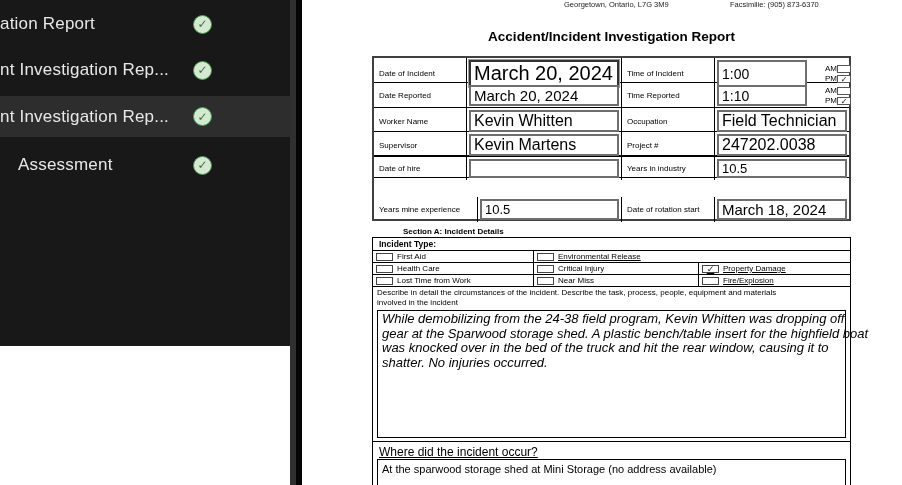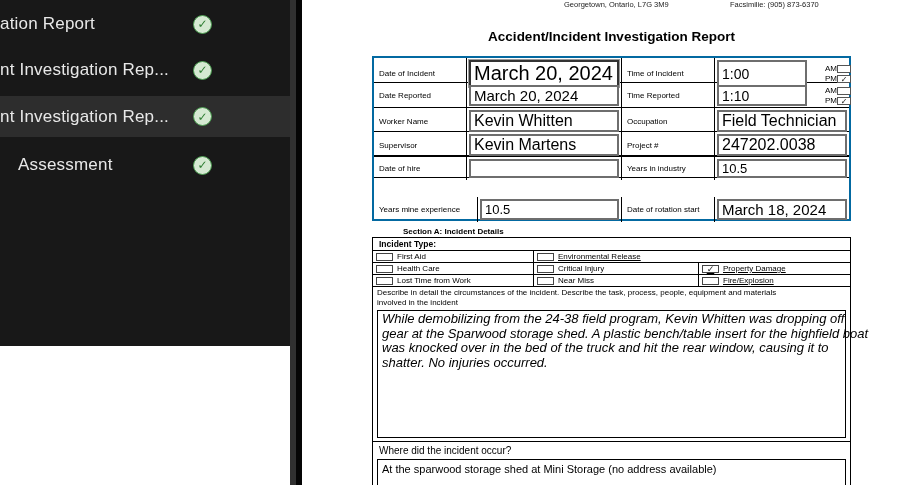--- a/index.html
+++ b/index.html
@@ -25,21 +25,21 @@
           background:#fff; color:#000; overflow:hidden; }
   .hdr-line { position:absolute; top:0; left:0; width:600px; height:10px;
               font-size:7.5px; color:#222; }
   .hdr-address { position:absolute; left:262px; top:0; }
   .hdr-fax { position:absolute; left:428px; top:0; }
   .doc-title { position:absolute; top:29px; left:70px; width:479px;
                text-align:center; font-size:13.5px; font-weight:bold; }
 
   
   #info-table { position:absolute; left:70px; top:56px; width:479px;
-                border:2px solid #0369a1; background:#fff; }
+                border:2px solid #404040; background:#fff; }
   .irow { display:grid; grid-template-columns:93px 155px 93px 1fr; border-bottom:1.5px solid #000; }
   .irow.wide-label { grid-template-columns:104px 144px 93px 1fr;margin-top:19px; }
   .irow:last-child { border-bottom:none; }
   .irow.thick-bottom { border-bottom:2.5px solid #000; }
   .irow > div { border-right:1.5px solid #000; position:relative; }
   .irow > div:last-child { border-right:none; }
   .cell-label { font-size:8px; display:flex; align-items:center; padding-left:5px; }
   .cell-value { display:flex; align-items:center; padding:2px; }
   .inbox { width:100%; height:100%; background:#fff; border:2px solid #6e6e6e;
            display:flex; align-items:center; padding-left:3px; white-space:nowrap; overflow:hidden; }
@@ -65,21 +65,21 @@
   .cb-cell { display:flex; align-items:center; padding-left:3px; border-right:1.2px solid #000; }
   .cb-cell:last-child { border-right:none;text-decoration:underline; }
   .cbx { width:17px; height:8px; border:1px solid #444; background:#fff; flex:0 0 17px;
          font-size:9px; line-height:6px; text-align:center; color:#222; }
   .cb-label { font-size:8px; margin-left:4px; white-space:nowrap; }
   .prompt { font-size:8px; line-height:10px; padding:1px 4px; height:21px; }
   .desc-wrap { position:relative; height:133px; }
   .desc-box { position:absolute; left:4px; right:4px; top:2px; bottom:3px;
               border:1.5px solid #000; padding:1px 4px; }
   .desc-line { font-size:13px; line-height:14.6px; white-space:nowrap;font-style:italic; }
-  .where-row { border-top:1.5px solid #000; height:16px; font-size:10px; padding:3px 0 0 6px; }
+  .where-row { border-top:1.5px solid #000; height:16px; font-size:12px; padding:3px 0 0 6px;text-decoration:underline; }
   .answer-wrap { position:relative; height:46px; }
   .answer-box { position:absolute; left:4px; right:4px; top:2px; height:42px;
                 border:1.5px solid #000; padding:3px 4px; font-size:11px; }
 </style>
 </head>
 <body>
 
 <div id="sidebar">
   <div class="sb-item" style="top:8px;">
     <span class="sb-label">ation Report</span>

